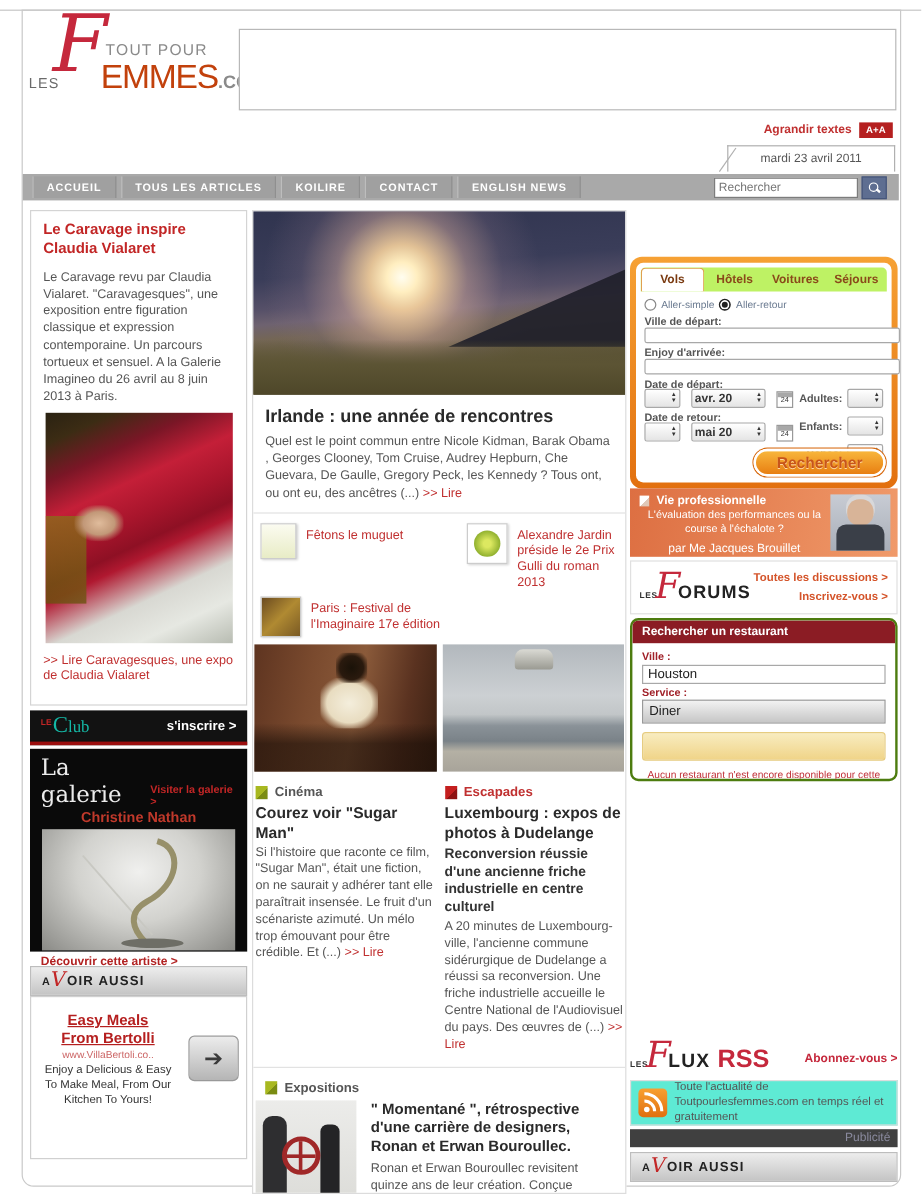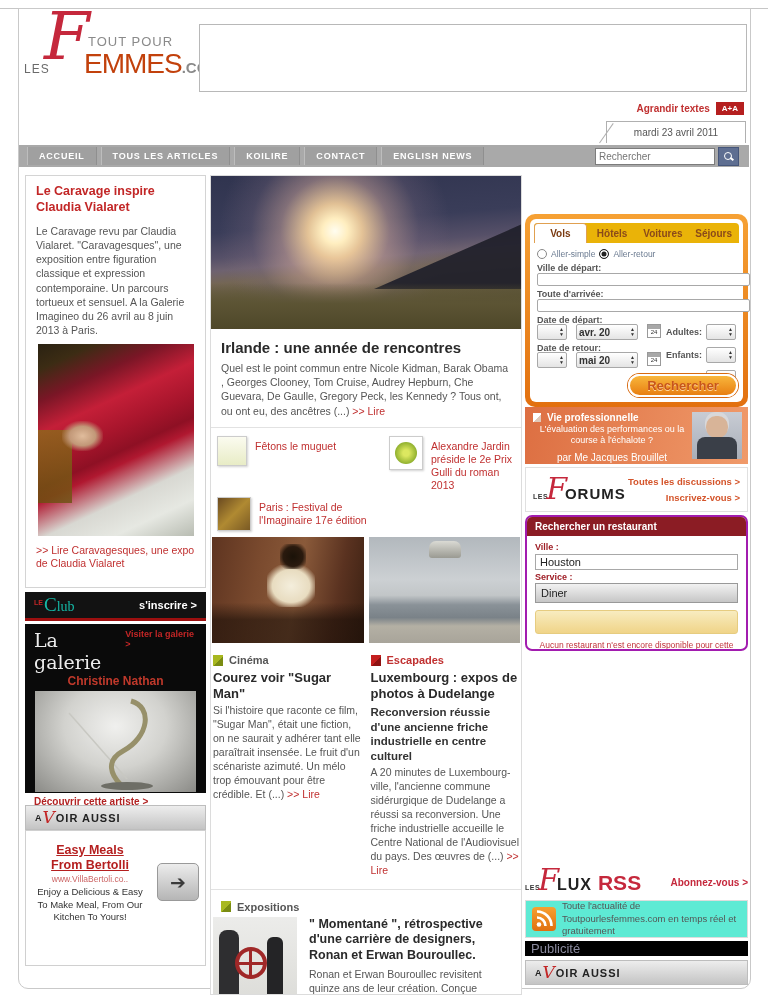--- a/index.html
+++ b/index.html
@@ -57,21 +57,21 @@
   .article-link{margin-top:8px;font-size:10.5px;color:#c03030;line-height:1.3;cursor:pointer}
 
   .club-bar{left:25px;top:592px;width:181px;height:29px;background:#121212;border-bottom:3px solid #9c0f0f;
             box-sizing:border-box;display:flex;align-items:center;padding:0 9px}
   .club-les{color:#c22626;font-size:7px;font-weight:bold;margin-right:1px;margin-top:-6px}
   .club-name{font-family:Liberation Serif, serif;color:#14b8a6;font-size:14px}
   .club-name::first-letter{font-size:19px}
   .club-action{margin-left:auto;color:#fff;font-weight:bold;font-size:11px;cursor:pointer}
 
   .gallery-box{left:25px;top:624px;width:181px;height:169px;background:#0a0a0a;box-sizing:border-box;padding:5px 9px}
-  .gallery-head{display:flex;align-items:flex-start}
+  .gallery-head{display:flex;align-items:flex-end}
   .gallery-title{font-family:"DejaVu Serif",serif;color:#ececec;font-size:19px}
   .gallery-visit{margin-left:auto;color:#c22626;font-size:9px;font-weight:bold;cursor:pointer}
   .gallery-artist{text-align:center;color:#c0392b;font-weight:bold;font-size:12px;margin-top:1px}
   .gallery-img{margin:3px auto 0;width:161px;height:101px;position:relative;overflow:hidden;
       background:radial-gradient(ellipse at 50% 35%,#f0f0ee 0%,#d2d2ce 45%,#9a9a96 88%,#8a8a86 100%)}
   .gallery-discover{color:#b22222;font-size:10px;font-weight:bold;margin-top:4px;cursor:pointer}
 
   .va-head{width:181px;height:25px;background:linear-gradient(#ededed,#c4c4c4);border:1px solid #bdbdbd;
            box-sizing:border-box;display:flex;align-items:center;padding:0 9px}
   .va-a{font-size:9px;font-weight:bold;color:#222}
@@ -159,33 +159,33 @@
                  linear-gradient(#a02828,#a02828) center/3px 100% no-repeat}
   .expo-text{flex:1}
   .expo-title{font-size:12.5px;font-weight:bold;color:#2a2a2a;line-height:1.25}
   .expo-body{font-size:10.5px;color:#555;line-height:1.33;margin-top:5px}
 
   
   .travel{left:525px;top:214px;width:223px;height:193px;border-radius:10px;box-sizing:border-box;
           background:linear-gradient(#f6a134,#e2700f);padding:5px}
   .travel-inner{background:#fff;width:100%;height:100%;border-radius:6px;position:relative;box-sizing:border-box}
   .travel-tabs{position:absolute;left:4px;top:4px;right:4px;height:20px;display:flex;
-          background:#eab308;border-radius:4px 4px 0 0}
+          background:#bef264;border-radius:4px 4px 0 0}
   .travel-tab{flex:1;display:flex;align-items:center;justify-content:center;font-size:10px;font-weight:bold;
           color:#8a4a1a;cursor:pointer}
   .travel-tab.active{background:#fff;border:1px solid #e0a050;border-bottom:none;border-radius:4px 4px 0 0;color:#7a3a10}
   .t-row{position:absolute;left:7px;right:7px}
   .radio-row{top:30px;display:flex;align-items:center;gap:4px;font-size:8.5px;color:#6a7a90}
   .radio{width:8px;height:8px;border:1px solid #888;border-radius:50%;background:#fff;cursor:pointer}
   .radio.on{background:#222;border-color:#222;box-shadow:inset 0 0 0 1.5px #fff}
   .fld-label{font-size:9px;font-weight:bold;color:#555}
   .fld-input{width:100%;height:13px;border:1px solid #a8a8a8;border-radius:2px;box-sizing:border-box}
   .lab-from{top:44px}.inp-from{top:54px}.lab-to{top:70px}.inp-to{top:80px}
   .lab-dep{top:96px;width:100px}.row-dep{top:105px}.lab-ret{top:124px;width:100px}.row-ret{top:133px}
-  .date-row{display:flex;gap:9px;align-items:flex-start;width:130px}
+  .date-row{display:flex;gap:9px;align-items:flex-end;width:130px}
   .mini-sel{height:16px;border:1px solid #a8a8a8;border-radius:2px;background:linear-gradient(#fff,#e4e4e4);
       display:flex;align-items:center;justify-content:space-between;padding:0 2px;font-size:10px;
       font-weight:bold;color:#333;box-sizing:border-box;cursor:pointer}
   .w-day{width:30px}.w-mon{width:62px}.w-pax{width:30px}
   .stp{display:flex;flex-direction:column;font-size:5px;color:#333;line-height:1.1}
   .cal{width:14px;height:14px;border:1px solid #999;background:#fff;box-sizing:border-box;cursor:pointer;
       display:flex;flex-direction:column;align-items:center}
   .cal-top{width:100%;height:4px;background:#a8a8a8}
   .cal-num{font-size:6px;color:#333;line-height:1.3}
   .pax{position:absolute;display:flex;align-items:center;gap:4px;right:7px}
@@ -211,21 +211,21 @@
 
   .forums{left:525px;top:467px;width:223px;height:45px;border:1px solid #e0e0e0;background:#fff;
       display:flex;align-items:center;padding:0 7px;box-sizing:border-box}
   .lg{display:flex;align-items:baseline}
   .lg-les{font-size:7px;font-weight:bold;color:#333;letter-spacing:.5px}
   .lg-f{font-family:"DejaVu Serif",serif;font-style:italic;color:#c5283c;font-size:30px;line-height:.75;margin:0 -2px}
   .lg-name{font-size:15px;font-weight:bold;color:#222;letter-spacing:1px}
   .fr-links{margin-left:auto;text-align:right;font-size:9.5px;color:#d4542a;line-height:1.6;font-weight:bold}
   .fr-links div{cursor:pointer}
 
-  .rest{left:525px;top:515px;width:223px;height:136px;border:2px solid #a21caf;border-radius:7px;
+  .rest{left:525px;top:515px;width:223px;height:136px;border:2px solid #4d7c0f;border-radius:7px;
       box-sizing:border-box;background:#fff;overflow:hidden}
   .rest-head{background:#8b1c24;color:#fff;font-size:10px;font-weight:bold;padding:4px 8px}
   .rest-body{padding:4px 8px}
   .rest-label{color:#a02028;font-size:9px;font-weight:bold;margin-top:2px}
   .rest-input{width:100%;height:16px;border:1px solid #a8a8a8;font-size:11px;padding:0 4px;
       box-sizing:border-box;color:#222;margin-top:1px}
   .rest-select{height:18px;background:linear-gradient(#f2f2f2,#c6c6c6);border:1px solid #999;font-size:11px;
       color:#222;display:flex;align-items:center;padding:0 5px;margin-top:1px;cursor:pointer}
   .rest-bar{height:22px;background:linear-gradient(#f8ecc0,#f0d488);border:1px solid #e6cc80;
       border-radius:3px;margin-top:7px}
@@ -233,22 +233,22 @@
 
   .rss-row{left:525px;top:865px;width:223px;height:34px;display:flex;align-items:center}
   .lg-lux{font-size:16px;font-weight:bold;color:#222;letter-spacing:1px}
   .lg-rss{font-size:21px;font-weight:bold;color:#c5283c;margin-left:6px}
   .rss-sub{margin-left:auto;font-size:10px;font-weight:bold;color:#c5283c;cursor:pointer}
   .rss-box{left:525px;top:900px;width:223px;height:38px;border:1px solid #ddd;background:#5eead4;
       display:flex;gap:6px;padding:5px 6px;box-sizing:border-box;align-items:center}
   .rss-icon{width:24px;height:24px;border-radius:4px;flex:0 0 auto;
       background:linear-gradient(#f8a030,#e07010);display:flex;align-items:flex-end;justify-content:flex-start}
   .rss-text{font-size:9.5px;color:#555;line-height:1.3}
-  .pub-bar{left:525px;top:941px;width:223px;height:15px;background:#000000;display:flex;
-      justify-content:flex-start;align-items:center;padding:0 6px;box-sizing:border-box;font-size:13px;color:#8a8a9e}
+  .pub-bar{left:525px;top:941px;width:223px;height:15px;background:#404040;display:flex;
+      justify-content:flex-end;align-items:center;padding:0 6px;box-sizing:border-box;font-size:10px;color:#8a8a9e}
 </style>
 </head>
 <body>
 
 <div class="page">
   <div class="topline"></div>
   <div class="frame"></div>
 
   <div class="abs logo">
     <span class="logo-les">LES</span>
@@ -399,21 +399,21 @@
         <div class="travel-tab">Séjours</div>
       </div>
       <div class="t-row radio-row">
         <span class="radio"></span>
         <span>Aller-simple</span>
         <span class="radio on"></span>
         <span>Aller-retour</span>
       </div>
       <div class="t-row fld-label lab-from">Ville de départ:</div>
       <input class="t-row fld-input inp-from" style="">
-      <div class="t-row fld-label lab-to">Toute d'arrivée:</div>
+      <div class="t-row fld-label lab-to">Enjoy d'arrivée:</div>
       <input class="t-row fld-input inp-to" style="">
 
       <div class="t-row fld-label lab-dep">Date de départ:</div>
       <div class="t-row date-row row-dep">
         <div class="mini-sel w-day">
             <span></span>
             <span class="stp">
               <span>▲</span>
               <span>▼</span>
             </span>

